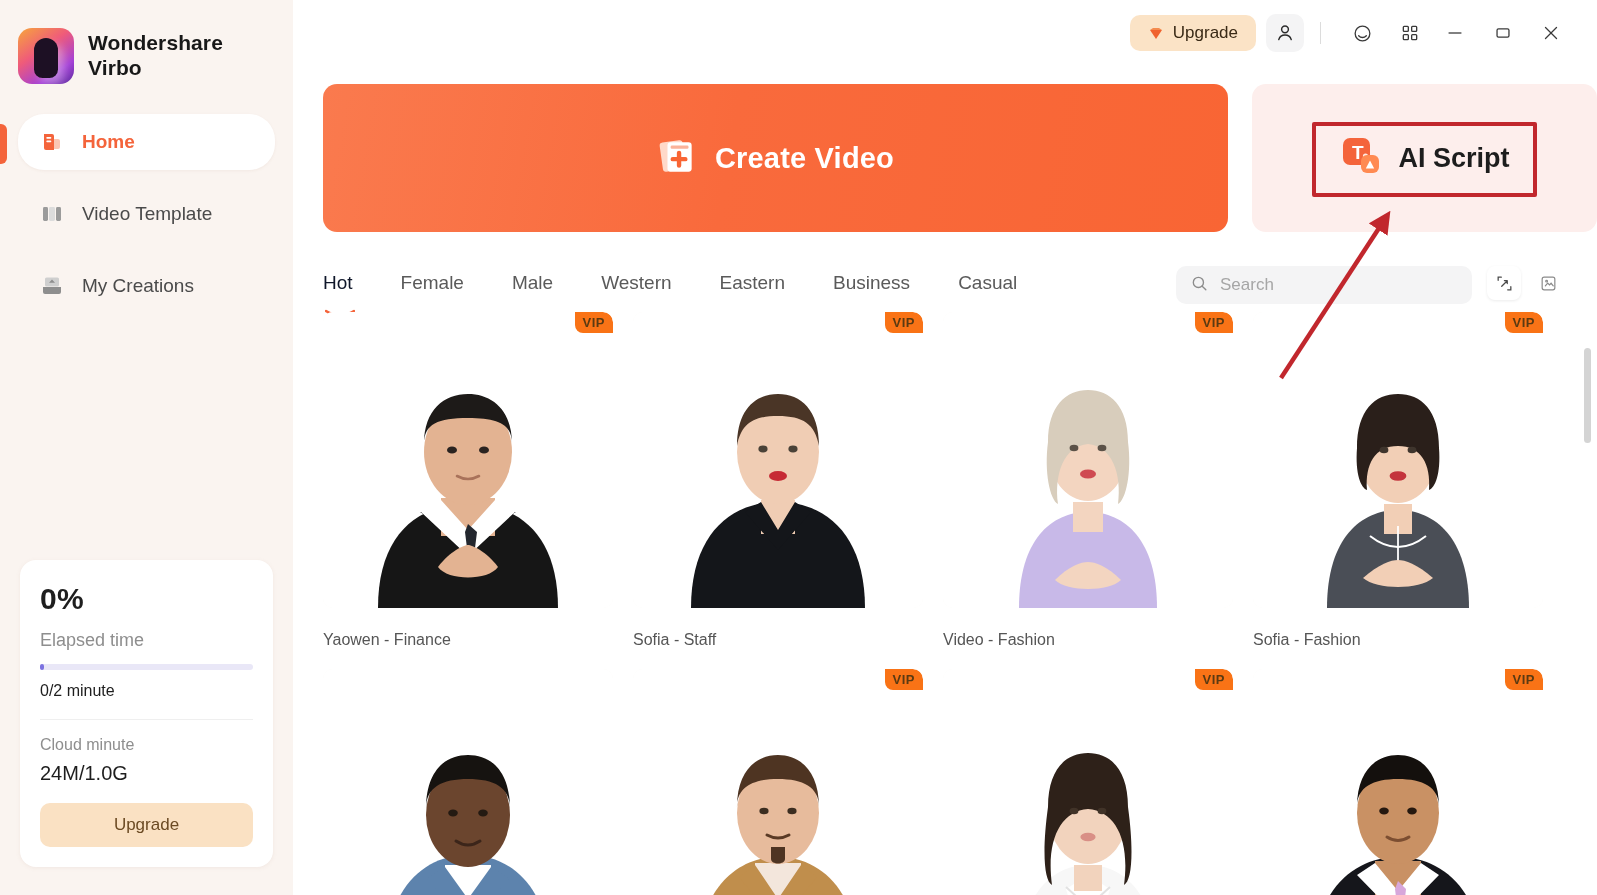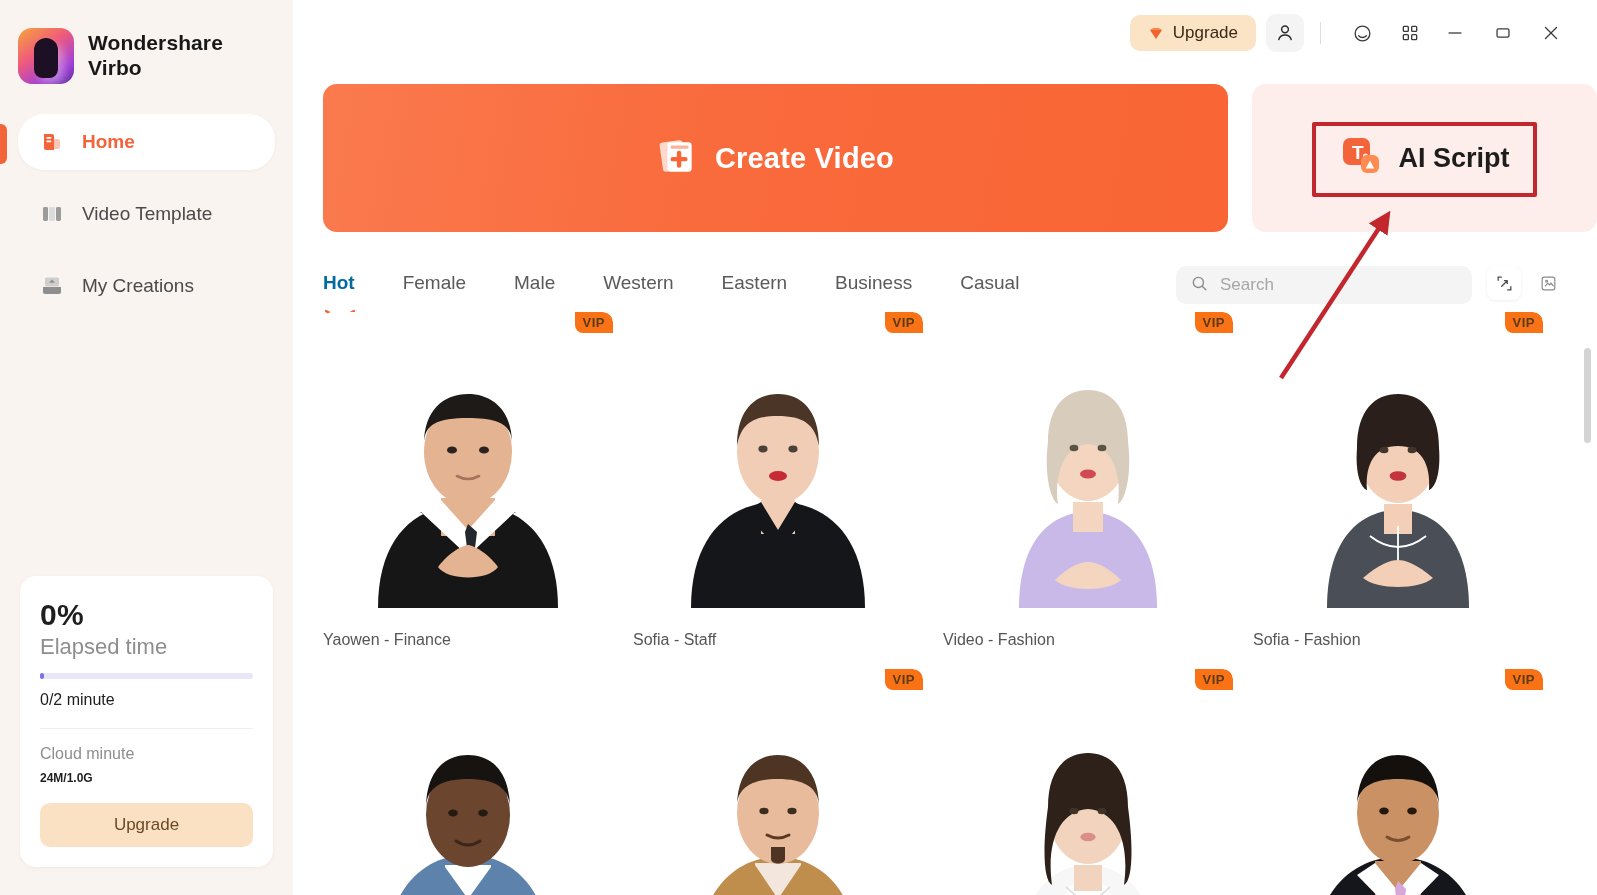--- a/index.html
+++ b/index.html
@@ -42,27 +42,27 @@
     box-shadow: 0 1px 3px rgba(180,140,120,.10); }
   .nav-icon { width:24px; height:24px; flex:0 0 24px; display:block; }
 
   
   .usage-card {
     position:absolute; left:20px; right:20px; bottom: 28px;
     background:#ffffff; border-radius:16px; padding:22px 20px 20px 20px;
     box-shadow: 0 1px 4px rgba(180,150,130,.12);
   }
   .usage-pct { font-size:30px; font-weight:700; color:#1e1e1e; letter-spacing:.3px;}
-  .usage-sub { font-size:22px; color:#8e8e8e; margin-top:2px; }
+  .usage-sub { font-size:18px; color:#8e8e8e; margin-top:14px; }
   .bar-track { height:6px; border-radius:3px; background:#e9e7f7; margin-top:13px; position:relative; }
   .bar-fill { position:absolute; left:0; top:0; height:6px; width:4px; border-radius:3px; background:#7b72e0; }
   .usage-time { font-size:16px; color:#1e1e1e; margin-top:12px; font-weight:500;}
   .divider { height:1px; background:#efefef; margin:19px 0 16px 0; }
   .storage-label { font-size:16px; color:#8e8e8e; }
-  .storage-val { font-size:12px; color:#1e1e1e; margin-top:8px; font-weight:700;}
+  .storage-val { font-size:20px; color:#1e1e1e; margin-top:8px; font-weight:400;}
   .upgrade-btn-side {
     margin-top:18px; height:44px; border-radius:10px; background:#fae1c3;
     display:flex; align-items:center; justify-content:center;
     font-size:17px; color:#6b4a23; font-weight:500; cursor:pointer; border:none; width:100%;
   }
 
   
   .main { flex:1; position:relative; background:#ffffff; height:895px; overflow:hidden; }
 
   .topbar { height:66px; display:flex; align-items:center; justify-content:flex-end; padding-right:24px; gap:0; }
@@ -94,21 +94,21 @@
   .ai-inner { display:flex; align-items:center; gap:15px; }
   .ai-label { font-size:27px; font-weight:600; color:#1d1d1d; }
   .ai-highlight {
     position:absolute; left:60px; top:38px; width:225px; height:75px;
     border:4px solid #c1272d; border-radius:2px; pointer-events:none;
   }
 
   
   .tabs-row { display:flex; align-items:center; padding: 40px 0 0 30px; position:relative; }
   .tab { font-size:19px; color:#5a5a5a; margin-right:48px; cursor:pointer; position:relative; padding-bottom:4px; }
-  .tab.active { color:#0369a1; font-weight:700; }
+  .tab.active { color:#0f172a; font-weight:400; }
   .tab .underline { position:absolute; left:2px; right:12px; bottom:-7px; height:5px; }
 
   .search-wrap { position:absolute; right:125px; top:34px; width:296px; height:38px;
     background:#f4f4f5; border-radius:10px; display:flex; align-items:center; padding:0 14px; gap:11px; }
   .search-input { border:none; background:transparent; outline:none; font-size:17px;
     color:#444; width:100%; font-family:"Liberation Sans", sans-serif; }
   .search-input::placeholder { color:#a6a6a6; }
   .view-btn { position:absolute; top:34px; width:34px; height:34px; border-radius:8px;
     display:flex; align-items:center; justify-content:center; cursor:pointer; border:none; background:#ffffff;
     box-shadow:0 1px 3px rgba(0,0,0,.08); }

